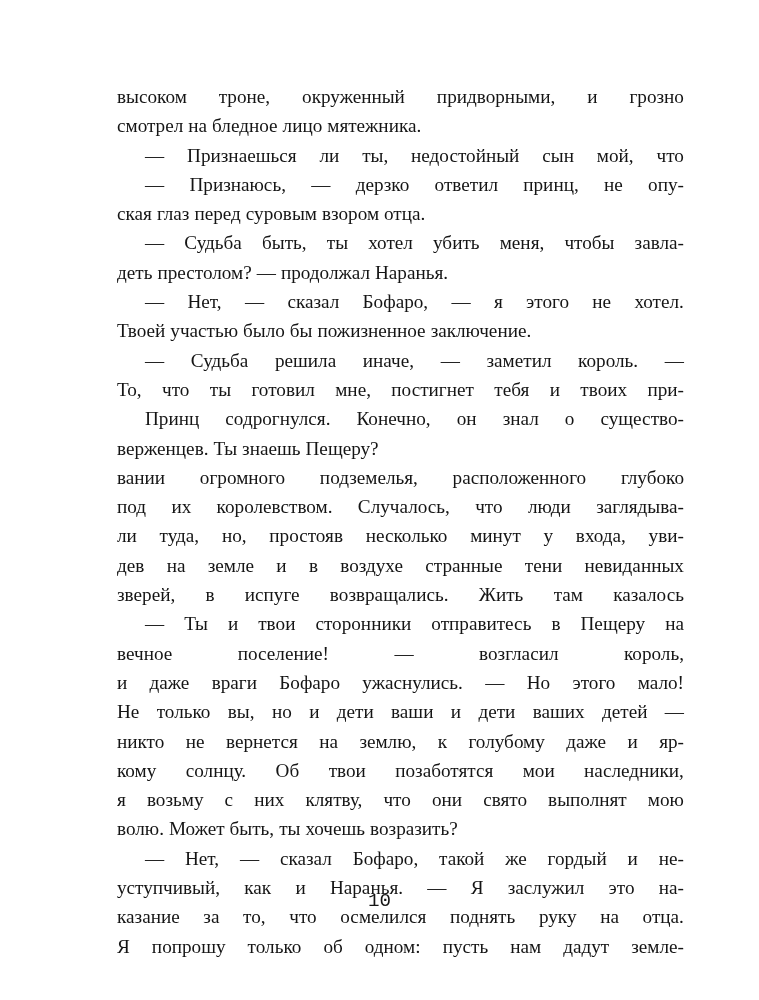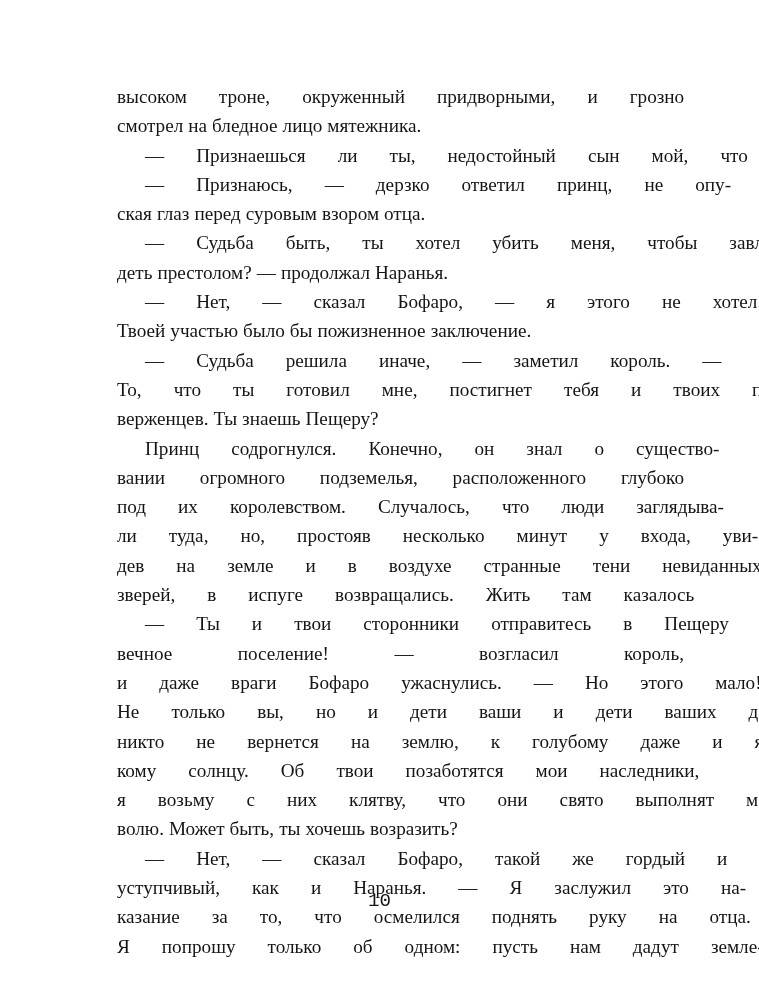--- a/index.html
+++ b/index.html
@@ -27,21 +27,20 @@
     text-align: justify;
     text-justify: inter-word;
     -webkit-hyphens: none;
     hyphens: none;
     word-spacing: 0.01em;
   }
   
   .line {
     display: block;
     white-space: nowrap;
-    gap: 32px;
   }
   .line.justified {
     display: flex;
     justify-content: space-between;
   }
   .line.justified > span {
     display: inline-block;
     white-space: pre;
   }
   .line.indent {
@@ -137,30 +136,30 @@
         <span>что</span>
         <span>ты</span>
         <span>готовил</span>
         <span>мне,</span>
         <span>постигнет</span>
         <span>тебя</span>
         <span>и</span>
         <span>твоих</span>
         <span>при-</span>
       </div>
-      <div class="line">верженцев. Ты знаешь Пещеру?</div>
       <div class="line justified indent">
         <span>Принц</span>
         <span>содрогнулся.</span>
         <span>Конечно,</span>
         <span>он</span>
         <span>знал</span>
         <span>о</span>
         <span>существо-</span>
       </div>
+      <div class="line">верженцев. Ты знаешь Пещеру?</div>
       <div class="line justified">
         <span>вании</span>
         <span>огромного</span>
         <span>подземелья,</span>
         <span>расположенного</span>
         <span>глубоко</span>
       </div>
       <div class="line justified">
         <span>под</span>
         <span>их</span>

